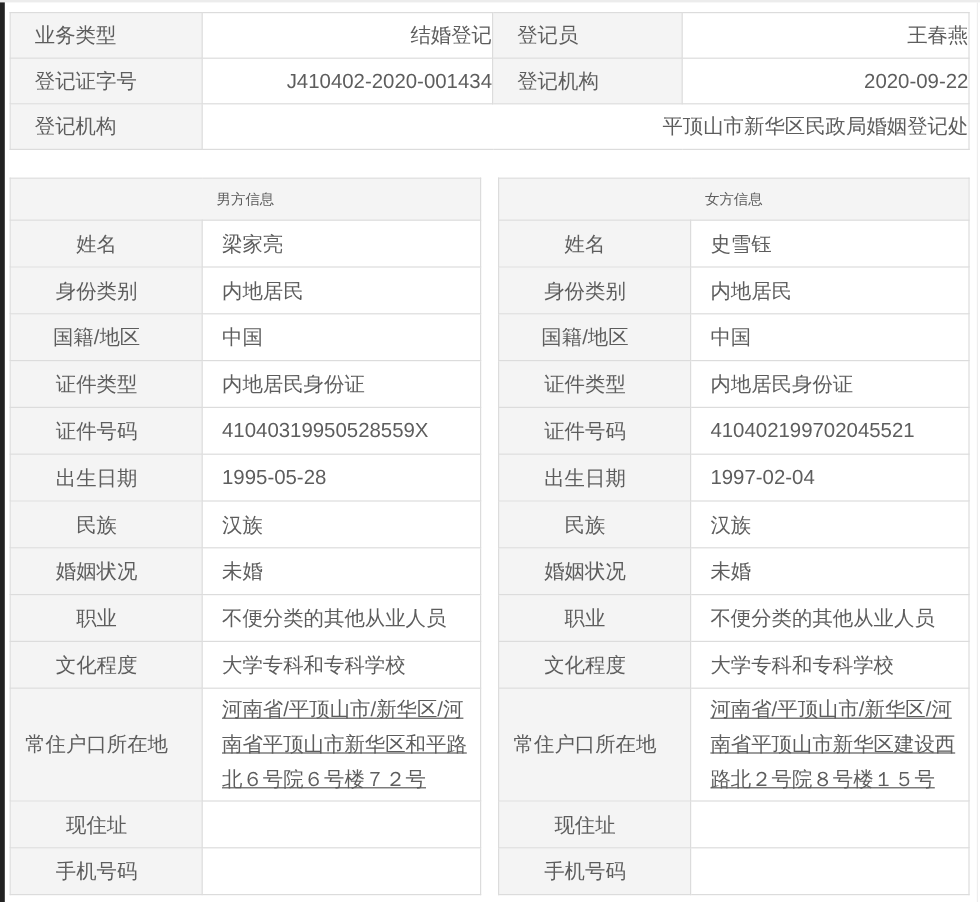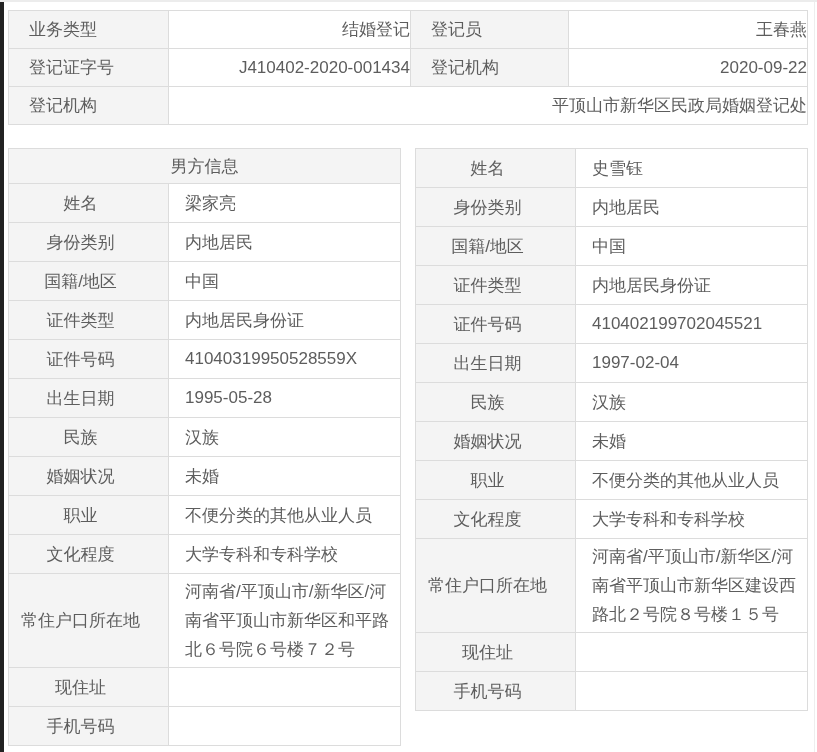--- a/index.html
+++ b/index.html
@@ -56,21 +56,21 @@
     padding-left: 18px;
   }
   
   .person-table { position: absolute; top: 146px; width: 392px; }
   .person-table.male   { left: 8px; }
   .person-table.female { left: 415px; }
   .person-table .hdr {
     background: #f4f4f4;
     text-align: center;
     height: 35px;
-    font-size: 17px;
+    font-size: 12px;
   }
   .person-table .lbl {
     background: #f4f4f4;
     text-align: center;
     padding-right: 16px;
     height: 39px;
   }
   .person-table .val {
     background: #ffffff;
     text-align: left;
@@ -80,20 +80,21 @@
     margin-left: 48px;
   }
   .person-table .addr-row .lbl,
   .person-table .addr-row .val {
     height: 93px;
     line-height: 29px;
   }
   .person-table .addr-row .val {
     padding-top: 3px;
     padding-bottom: 3px;
+    text-decoration: underline;
   }
 </style>
 </head>
 <body>
 
 <div class="screen">
   <div class="left-edge"></div>
   <div class="right-edge"></div>
 
   <table class="summary-table">
@@ -186,20 +187,23 @@
     </tr>
   </tbody>
     </table>
 
   <table class="person-table female">
     <colgroup>
         <col style="width:160px">
         <col style="width:232px">
       </colgroup>
     <tbody>
+        <tr>
+      <td class="hdr" colspan="2">女方信息</td>
+    </tr>
     <tr>
       <td class="lbl">姓名</td>
       <td class="val">史雪钰</td>
     </tr>
     <tr>
       <td class="lbl">身份类别</td>
       <td class="val">内地居民</td>
     </tr>
     <tr>
       <td class="lbl">国籍/地区</td>

